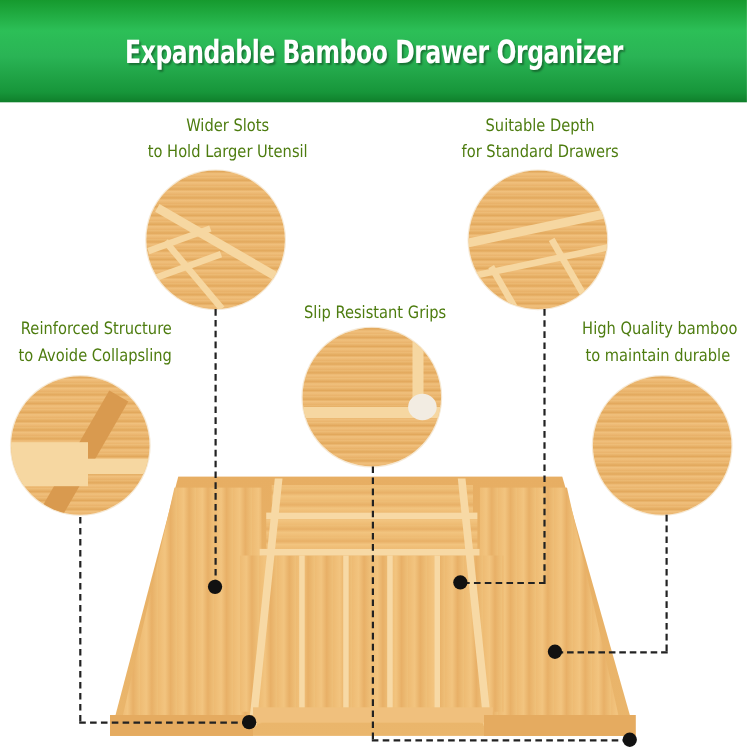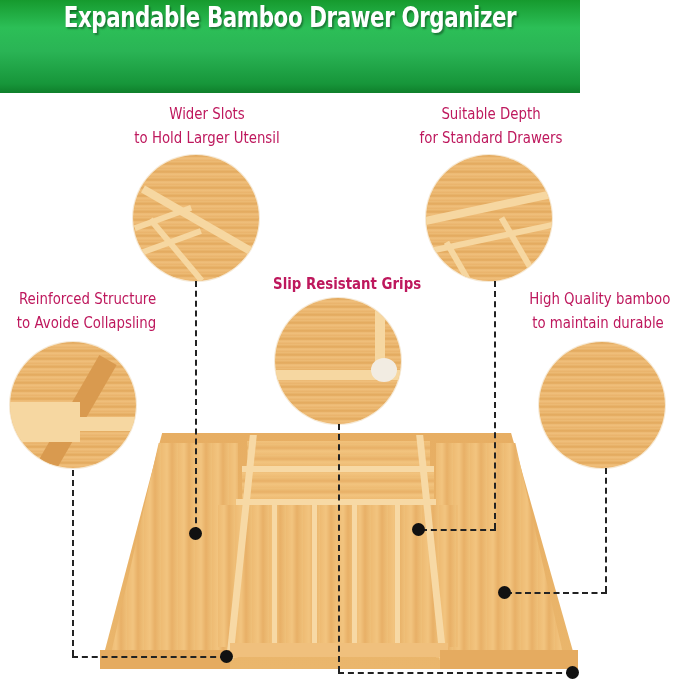--- a/index.html
+++ b/index.html
@@ -1,33 +1,33 @@
 <!DOCTYPE html>
 <html><head>
   <meta charset="utf-8">
   <style>
     * { box-sizing: border-box; margin: 0; padding: 0; }
     html, body { width: 679px; height: 679px; background: #ffffff; overflow: hidden; }
     body { position: relative; font-family: "DejaVu Sans", sans-serif; }
 
     .banner {
-      position: absolute; left: 0; top: 0; width: 580px; height: 93px;
+      position: absolute; left: 0; top: 0; width: 679px; height: 93px;
       background: linear-gradient(180deg, #169a2e 0%, #2cbf57 30%, #2ab455 55%, #17963a 90%, #0f7f2b 100%);
-      display: flex; justify-content: center;
+      display: flex; align-items: center; justify-content: center;
     }
     .banner-title {
       color: #ffffff; font-family: "DejaVu Sans Condensed", "DejaVu Sans", sans-serif;
       font-weight: bold; font-size: 29px; letter-spacing: -0.5px;
       transform: scaleX(0.82);
       text-shadow: 2px 2px 2px rgba(0,0,0,0.35);
       white-space: nowrap;
     }
 
     .label {
-      position: absolute; text-align: center; color: #be185d;
+      position: absolute; text-align: center; color: #4d7c0f;
       font-family: "DejaVu Sans", sans-serif; font-size: 15.5px; line-height: 24px;
       white-space: nowrap;
     }
     .label span { display: block; transform: scaleX(0.86); }
 
     .circle {
       position: absolute; border-radius: 50%; overflow: hidden;
       background: repeating-linear-gradient(0deg, #e9b26a 0px, #f0c07d 3px, #e2a85c 5px, #eebd78 8px);
       box-shadow: 0 0 0 1px rgba(230,200,150,0.4);
     }
@@ -63,21 +63,21 @@
   <span>to Hold Larger Utensil</span>
 </div>
 <div class="label" style="left:402px; top:102px; width:178px;">
   <span>Suitable Depth</span>
   <span>for Standard Drawers</span>
 </div>
 <div class="label" style="left:0px; top:287px; width:168px;text-align:right;">
   <span>Reinforced Structure</span>
   <span>to Avoide Collapsling</span>
 </div>
-<div class="label" style="left:262px; top:272px; width:158px;font-weight:bold;">
+<div class="label" style="left:262px; top:272px; width:158px;">
   <span>Slip Resistant Grips</span>
 </div>
 <div class="label" style="left:518px; top:287px; width:160px;">
   <span>High Quality bamboo</span>
   <span>to maintain durable</span>
 </div>
 
 <div class="circle" style="left:133px; top:155px; width:126px; height:126px;">
   <div class="rail" style="left:10px; top:30px; width:140px; height:8px; transform:rotate(30deg); transform-origin:left;"></div>
   <div class="rail" style="left:0px; top:60px; width:60px; height:6px; transform:rotate(-20deg);"></div>

